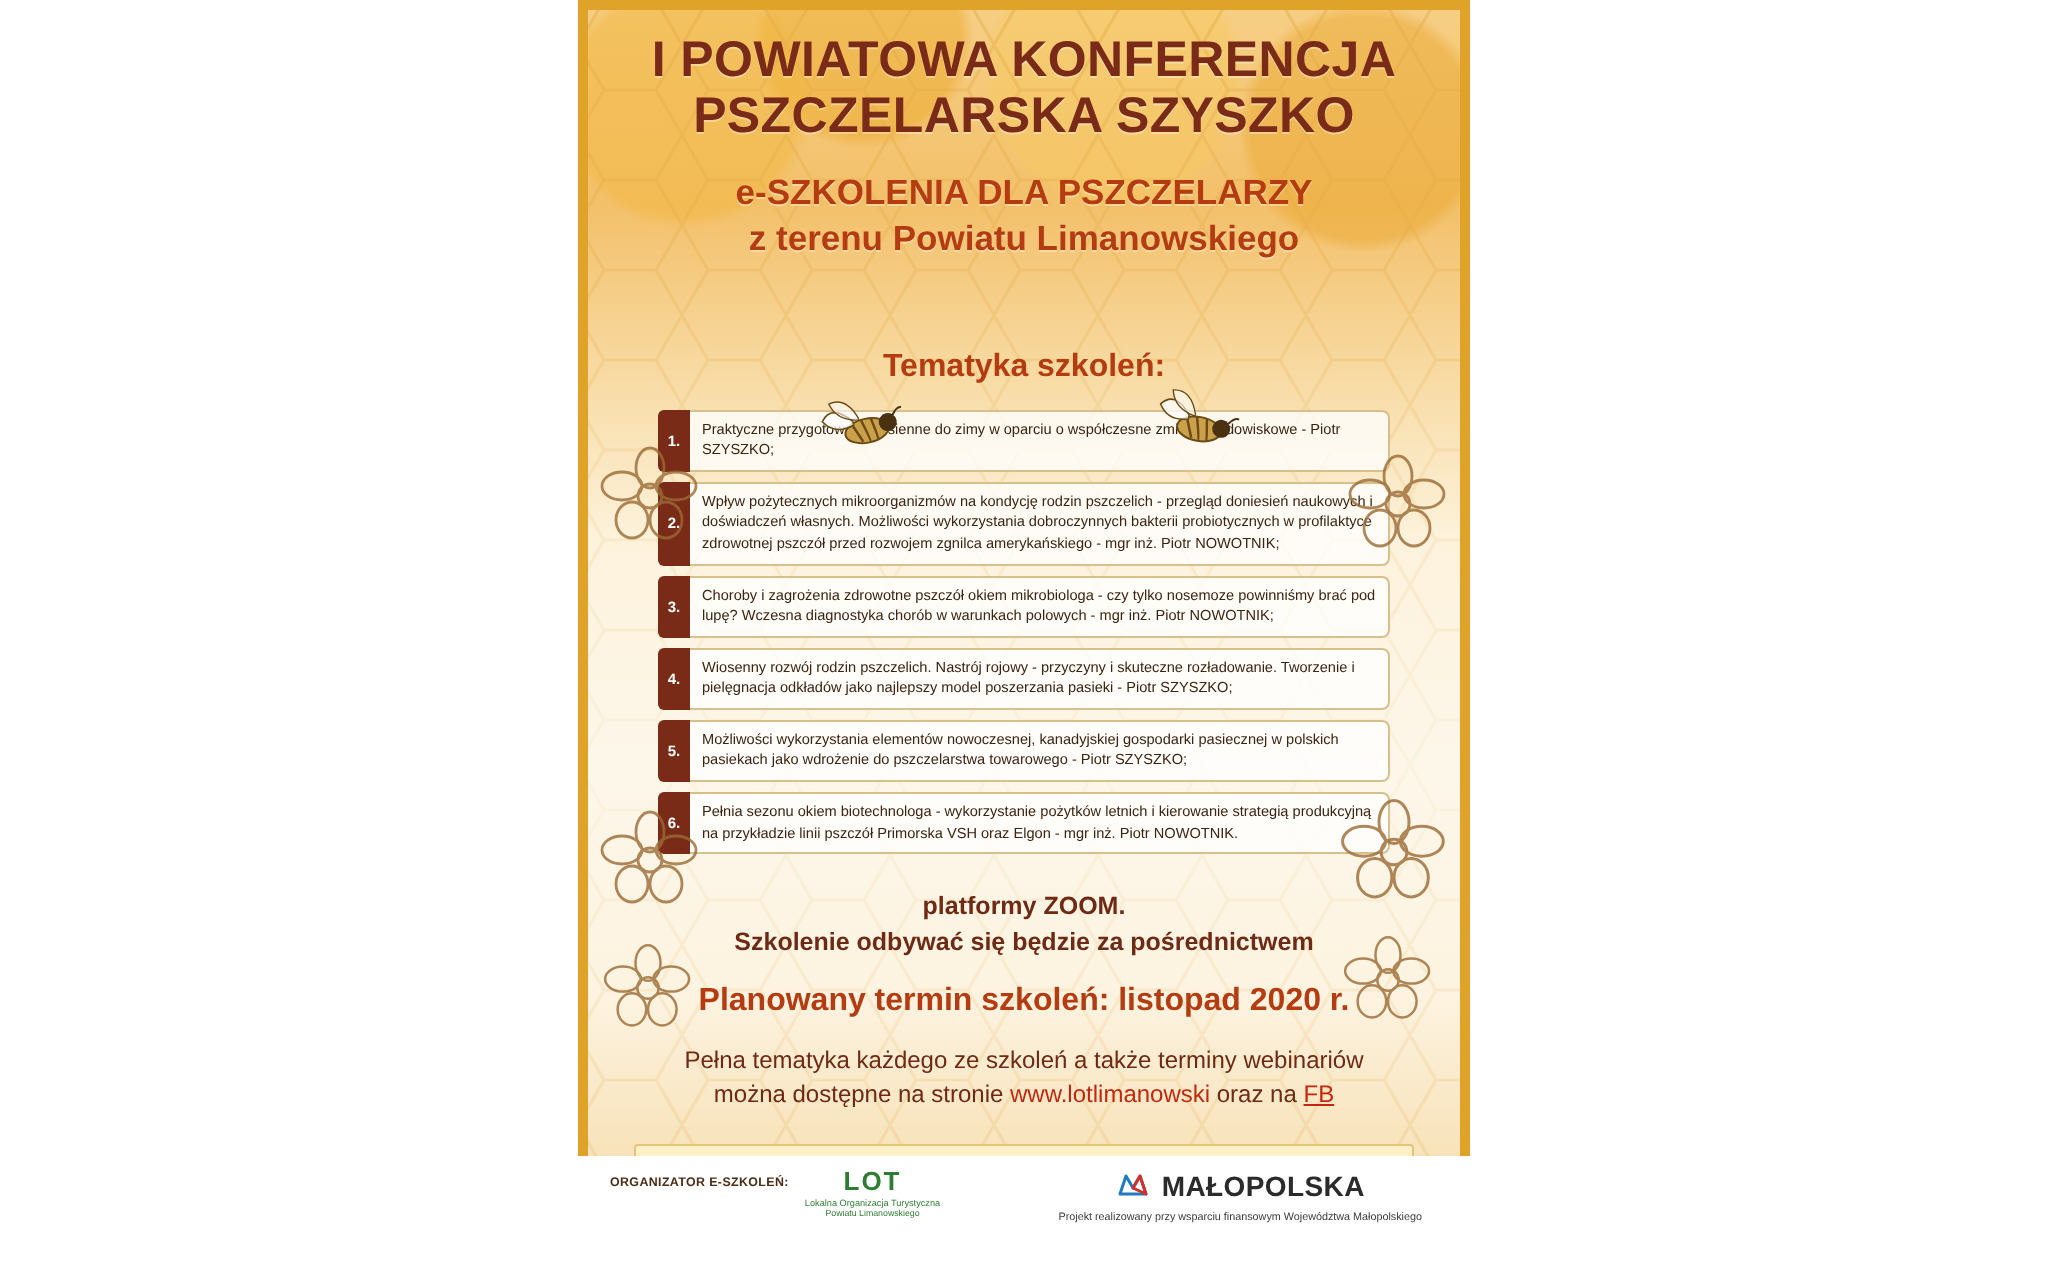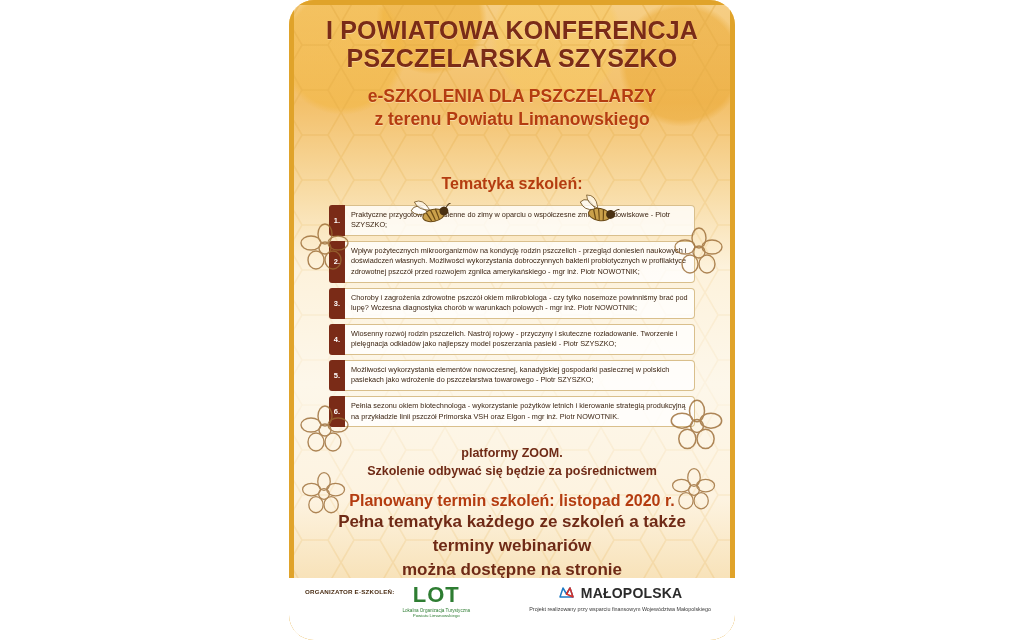--- a/index.html
+++ b/index.html
@@ -21,21 +21,20 @@
     display: flex;
     justify-content: center;
   }
   
   .poster {
     position: relative;
     width: 446px;
     height: 640px;
     background: #ffffff;
     overflow: hidden;
-    border-radius: 25px;
   }
   
   .honeycomb {
     position: absolute;
     inset: 0;
     background-color: #fdf6e4;
     background-image:
       radial-gradient(circle at 12% 8%, rgba(242,183,66,0.55) 0 8%, rgba(242,183,66,0) 9%),
       radial-gradient(circle at 32% 3%, rgba(236,168,40,0.5) 0 7%, rgba(236,168,40,0) 8%),
       radial-gradient(circle at 60% 6%, rgba(247,201,99,0.55) 0 9%, rgba(247,201,99,0) 10%),
@@ -150,22 +149,23 @@
     line-height: 1.4;
   }
   .info-term {
     color: #b43c10;
     font-weight: bold;
     font-size: 16px;
     margin-top: 12px;
   }
   .info-www {
     color: #6f2a16;
-    font-weight: bold;
-    font-size: 17px;
+    font-weight: normal;
+    font-size: 12px;
+    margin-top: 12px;
     line-height: 1.4;
   }
   .info-www .link { color: #c1280f; text-decoration: none; }
   .info-www .fb { color: #c1280f; }
 
   
   .phone-bar {
     margin: 16px 14px 0 14px;
     background: #fdf0c8;
     border: 1px solid #e5c478;
@@ -195,21 +195,21 @@
   .org-label {
     color: #4a2d14;
     font-size: 6.2px;
     font-weight: bold;
     letter-spacing: 0.2px;
     margin-top: 4px;
     white-space: nowrap;
   }
   .lot-logo { text-align: center; }
   .lot-mark {
-    font-size: 22px;
+    font-size: 13px;
     font-weight: bold;
     color: #2e7d32;
     letter-spacing: 1px;
     line-height: 1;
   }
   .lot-sub1 { font-size: 4.6px; color: #2e7d32; margin-top: 2px; }
   .lot-sub2 { font-size: 4.4px; color: #2e7d32; }
   .footer-right { text-align: center; margin-right: 8px; }
   .malo-row { display: flex; align-items: center; gap: 6px; justify-content: center; }
   .malo-mark { width: 17px; height: 17px; }

